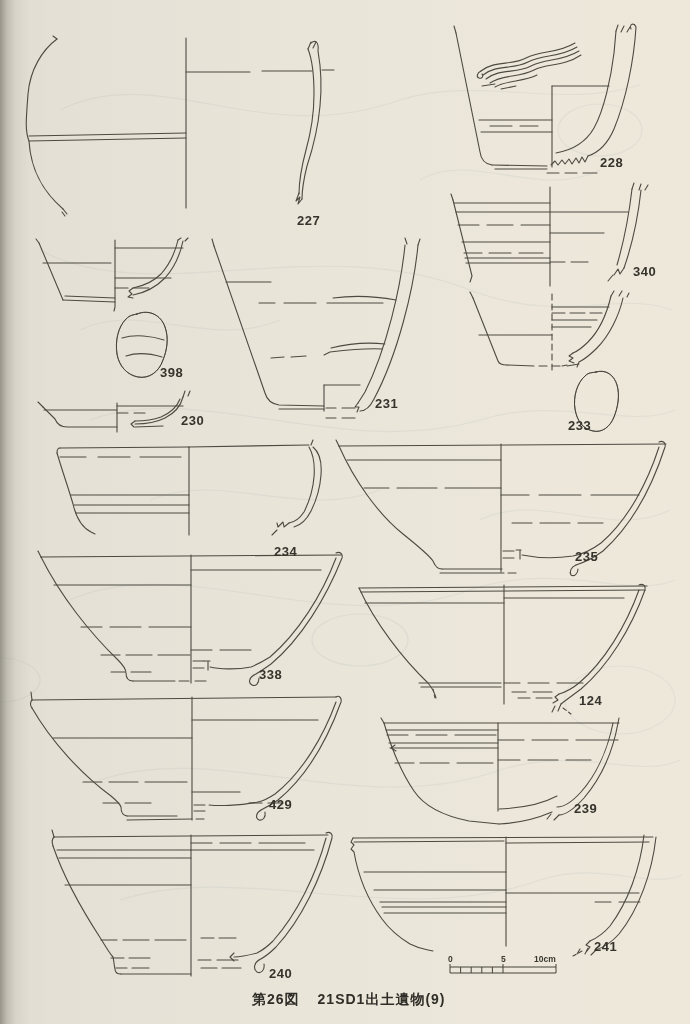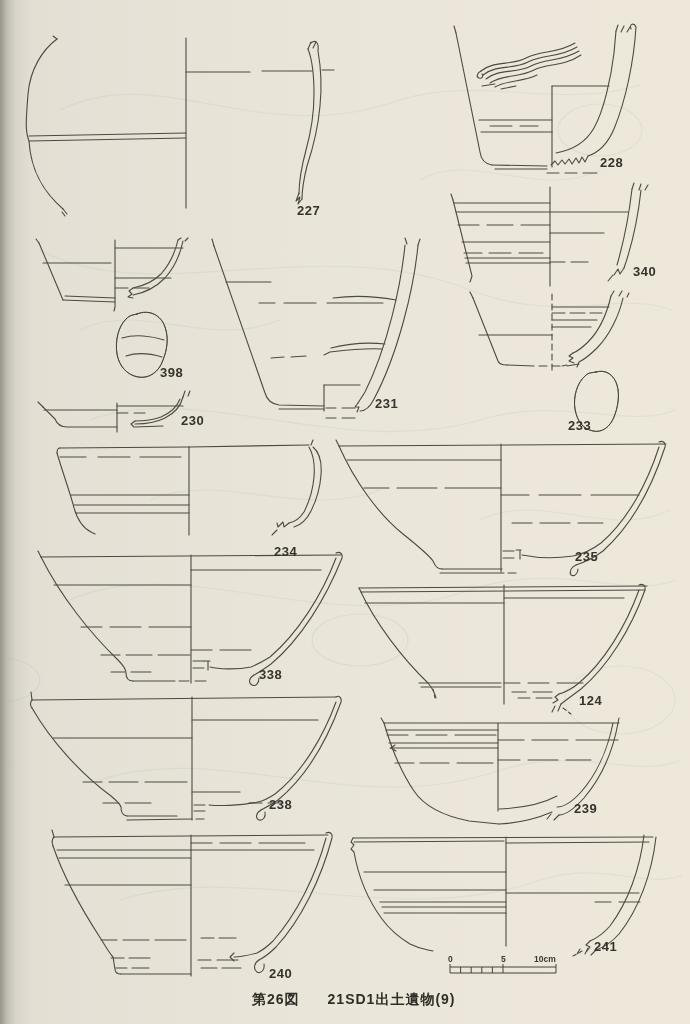--- a/index.html
+++ b/index.html
@@ -14,21 +14,21 @@
   svg.draw{position:absolute;overflow:visible;}
   svg.draw path, svg.draw ellipse{fill:none;stroke:#4d4a42;stroke-width:1.1;stroke-linecap:round;stroke-linejoin:round;}
   svg.draw path.fill{stroke:#3e3b34;stroke-width:0.8;}
   .ghost{position:absolute;left:0;top:0;}
   .ghost path,.ghost ellipse{fill:none;stroke:#93a2ab;stroke-width:1.2;opacity:0.13;}
   .num{
     position:absolute;font-size:13px;font-weight:600;color:#35332c;
     letter-spacing:0.5px;font-family:Liberation Sans, sans-serif;
   }
   .caption{
-    position:absolute;left:252px;top:991px;display:flex;gap:28px;
+    position:absolute;left:252px;top:991px;display:flex;gap:18px;
     font-size:14px;font-weight:700;color:#2f2d27;letter-spacing:1px;
   }
   .scalebar{position:absolute;left:446px;top:954px;width:124px;height:30px;}
   .scalebar .lbl{position:absolute;top:0;font-size:8.5px;font-weight:600;color:#3a382f;}
   .lbl.s0{left:2px;} .lbl.s5{left:55px;} .lbl.s10{left:88px;}
   .scalebar svg{position:absolute;left:0;top:10px;}
   .scalebar path{fill:none;stroke:#45423a;stroke-width:1;}
 </style>
 </head>
 <body>
@@ -343,32 +343,32 @@
     <path d="M163,4 L163,113"></path>
     <path d="M163,60 L296,60"></path>
     <path d="M252,69 l16,0 m8,0 l21,0"></path>
     <path d="M313,4 C309,40 296,76 276,101 C269,109 261,114 253,117"></path>
     <path d="M253,117 l-5,5 m-3,-7 l-3,6 m-5,-5 l-3,5"></path>
     <path d="M301,2 C297,36 285,69 267,93 C261,100 254,105 247,108"></path>
     <path d="M247,108 l-4,4 l4,2 l-3,4"></path>
     <path d="M239,118 l-9,5" stroke-dasharray="4 3"></path>
   </svg>
 
-  <div class="num" style="left:297px;top:203px">227</div>
+  <div class="num" style="left:297px;top:213px">227</div>
   <div class="num" style="left:600px;top:155px">228</div>
   <div class="num" style="left:160px;top:365px">398</div>
   <div class="num" style="left:181px;top:413px">230</div>
   <div class="num" style="left:375px;top:396px">231</div>
   <div class="num" style="left:633px;top:264px">340</div>
   <div class="num" style="left:568px;top:418px">233</div>
   <div class="num" style="left:274px;top:544px">234</div>
   <div class="num" style="left:575px;top:549px">235</div>
   <div class="num" style="left:259px;top:667px">338</div>
   <div class="num" style="left:579px;top:693px">124</div>
-  <div class="num" style="left:269px;top:797px">238</div>
+  <div class="num" style="left:269px;top:797px">429</div>
   <div class="num" style="left:574px;top:801px">239</div>
   <div class="num" style="left:269px;top:966px">240</div>
   <div class="num" style="left:594px;top:939px">241</div>
 
   <div class="scalebar">
     <span class="lbl s0">0</span>
     <span class="lbl s5">5</span>
     <span class="lbl s10">10cm</span>
     <svg width="124" height="16">
       <path d="M4,3 L110,3 L110,9 L4,9 Z"></path>

